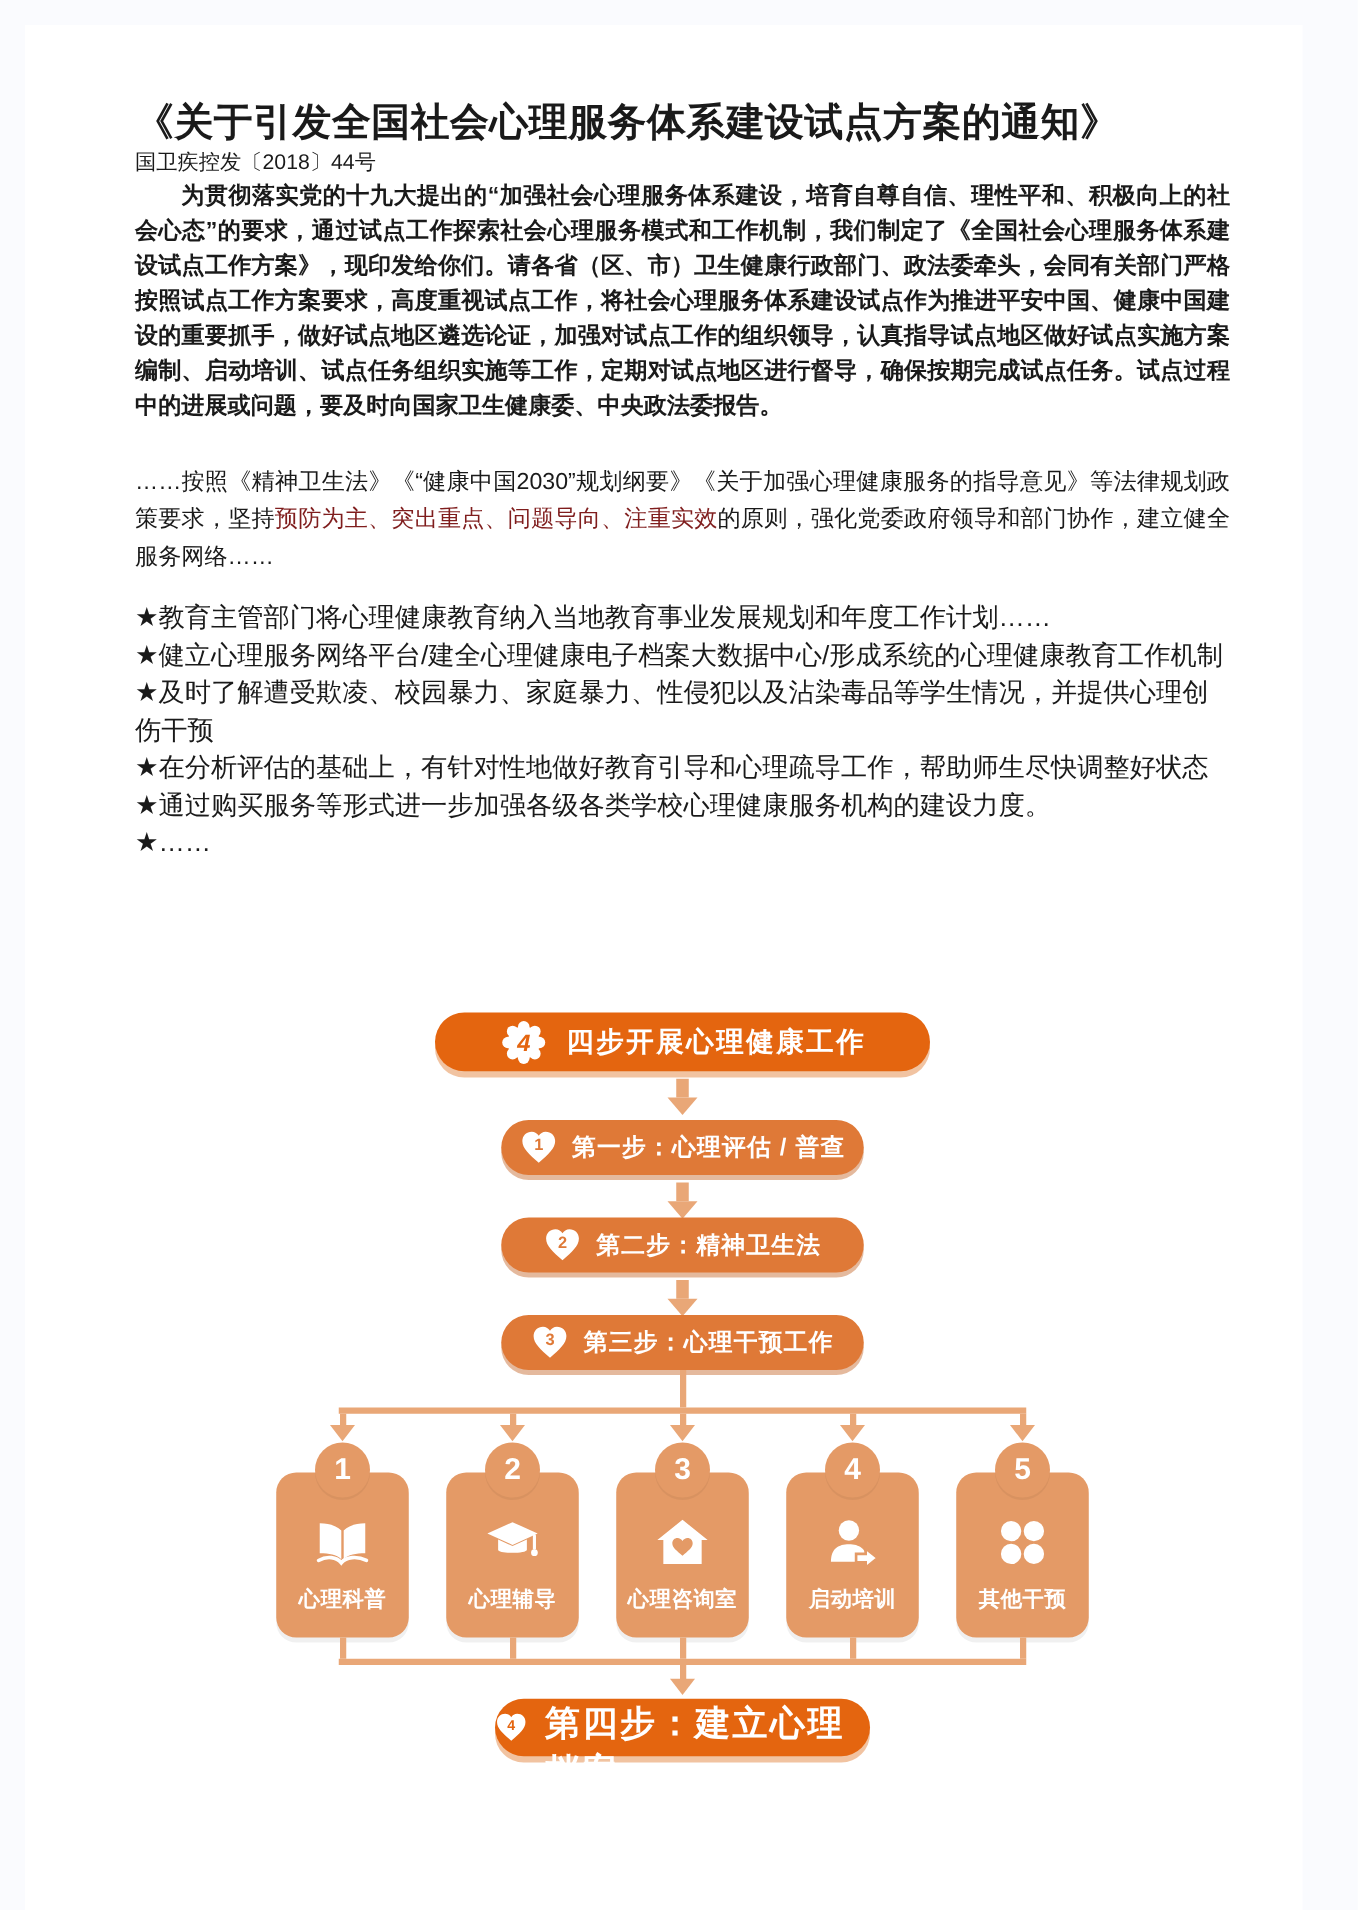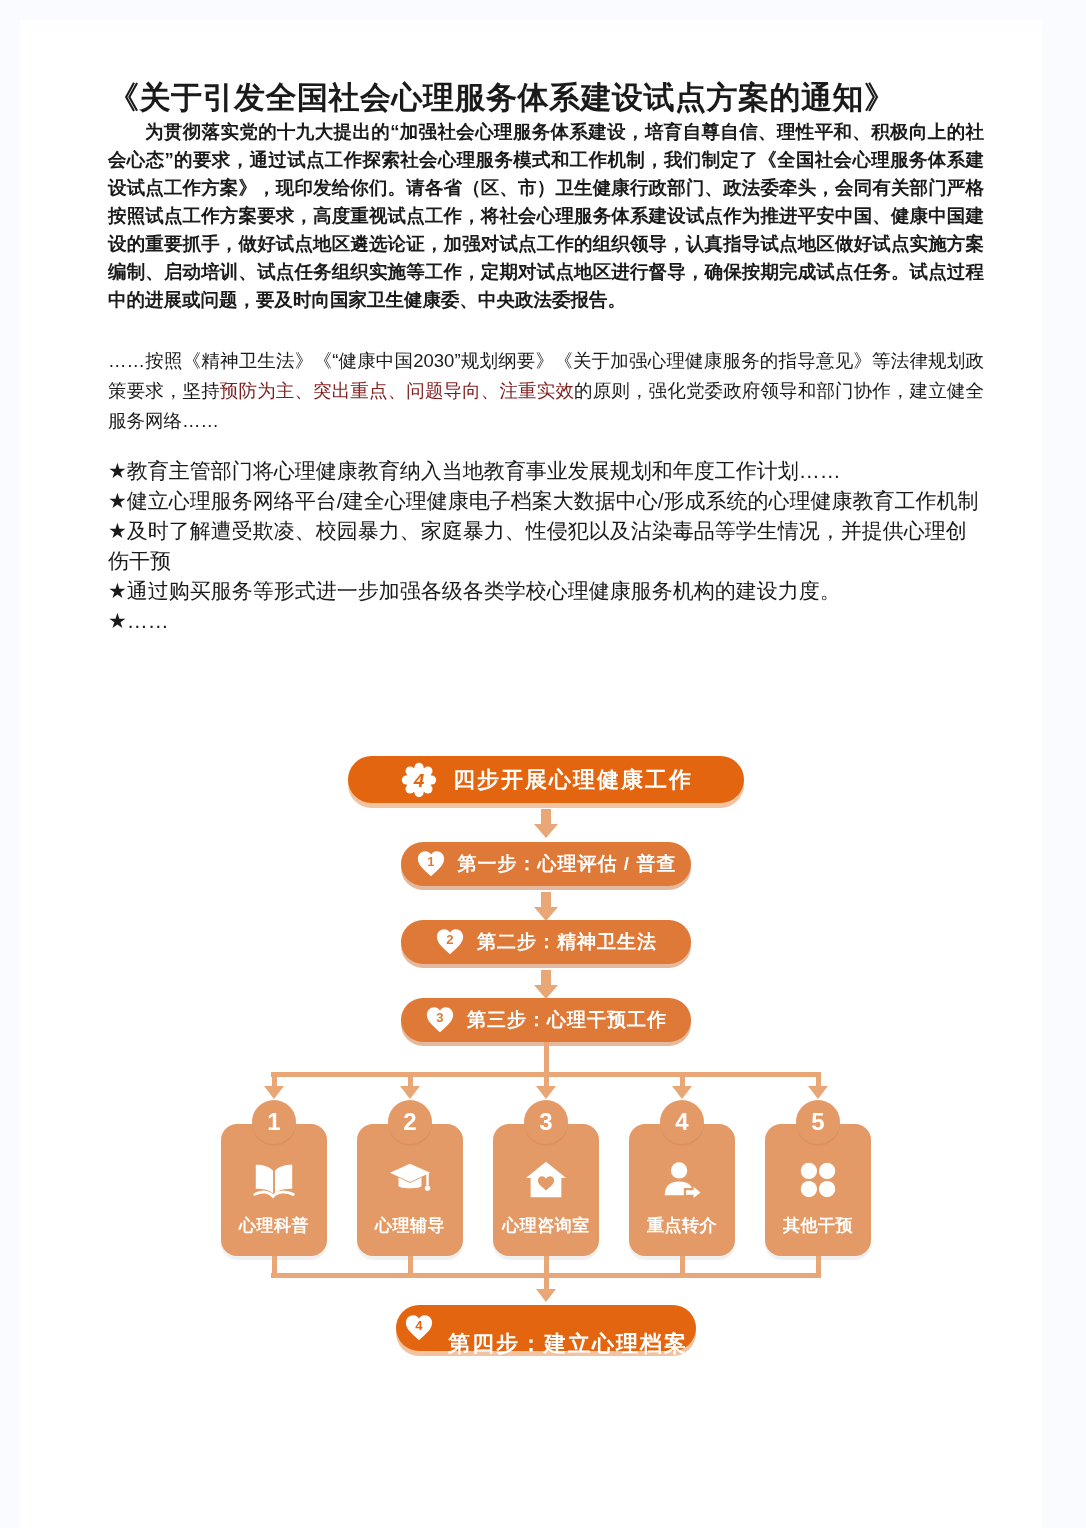--- a/index.html
+++ b/index.html
@@ -38,21 +38,21 @@
     color: #fff;
   }
   .flow .pill-mid {
     position: absolute; height: 44px; border-radius: 24px;
     background: #DF7937; box-shadow: 0 4px 0 rgba(196,99,38,0.45);
     display: flex; align-items: center; justify-content: center; gap: 12px;
     color: #fff;
   }
   .pill-dark .pill-label { font-size: 22px; font-weight: 700; letter-spacing: 2px; }
   .pill-mid .pill-label { font-size: 19px; font-weight: 700; letter-spacing: 1px; }
-  .final-pill .pill-label { font-size: 22px; margin-top: 32px; }
+  .final-pill .pill-label { font-size: 28px; margin-top: 32px; }
 
   .stem { position: absolute; width: 5px; background: #E9A777; }
   .hline { position: absolute; height: 5px; background: #E9A777; }
   .tri {
     position: absolute; width: 0; height: 0;
     border-left: 10px solid transparent; border-right: 10px solid transparent;
     border-top: 13px solid #E9A777;
   }
   .barrow { position: absolute; width: 24px; }
   .barrow .bs { width: 10px; height: 15px; margin: 0 auto; background: #E9A777; }
@@ -78,29 +78,31 @@
 
   .badge-svg { display: block; }
 </style>
 </head>
 <body>
 
 <div class="canvas">
   <div class="page">
 
     <h1 class="doc-title">《关于引发全国社会心理服务体系建设试点方案的通知》</h1>
+    <div class="doc-num">国卫疾控发〔2018〕44号</div>
     <p class="body-text">为贯彻落实党的十九大提出的“加强社会心理服务体系建设，培育自尊自信、理性平和、积极向上的社会心态”的要求，通过试点工作探索社会心理服务模式和工作机制，我们制定了《全国社会心理服务体系建设试点工作方案》，现印发给你们。请各省（区、市）卫生健康行政部门、政法委牵头，会同有关部门严格按照试点工作方案要求，高度重视试点工作，将社会心理服务体系建设试点作为推进平安中国、健康中国建设的重要抓手，做好试点地区遴选论证，加强对试点工作的组织领导，认真指导试点地区做好试点实施方案编制、启动培训、试点任务组织实施等工作，定期对试点地区进行督导，确保按期完成试点任务。试点过程中的进展或问题，要及时向国家卫生健康委、中央政法委报告。</p>
 
 
     <p class="excerpt"><span>……按照《精神卫生法》《“健康中国2030”规划纲要》《关于加强心理健康服务的指导意见》等法律规划政策要求，坚持</span><span class="hl">预防为主、突出重点、问题导向、注重实效</span><span>的原则，强化党委政府领导和部门协作，建立健全服务网络……</span></p>
 
     <div class="bullets">
       <div>★教育主管部门将心理健康教育纳入当地教育事业发展规划和年度工作计划……</div>
       <div>★健立心理服务网络平台/建全心理健康电子档案大数据中心/形成系统的心理健康教育工作机制</div>
       <div>★及时了解遭受欺凌、校园暴力、家庭暴力、性侵犯以及沾染毒品等学生情况，并提供心理创伤干预</div>
+      <div>★在分析评估的基础上，有针对性地做好教育引导和心理疏导工作，帮助师生尽快调整好状态</div>
       <div>★通过购买服务等形式进一步加强各级各类学校心理健康服务机构的建设力度。</div>
       <div>★……</div>
     </div>
 
     <div class="flow">
 
       <div class="pill-dark" style="left:132px; top:0; width:396px;">
         <svg class="badge-svg" width="40" height="40" viewBox="0 0 40 40">
           <g fill="#ffffff">
             <circle cx="20" cy="20" r="13"></circle>
@@ -208,21 +210,21 @@
 
       <div class="node" style="left:413px;">
         <div class="node-num">4</div>
         <div class="node-icon">
           <svg viewBox="0 0 48 48">
             <circle cx="21" cy="14" r="8.5" fill="#ffffff"></circle>
             <path d="M6 40 C6 29 12.5 25.5 21 25.5 C29.5 25.5 36 29 36 40 Z" fill="#ffffff"></path>
             <path d="M27 33.5 L35 33.5 L35 29 L45 37 L35 45 L35 40.5 L27 40.5 Z" fill="#ffffff" stroke="#E49A66" stroke-width="2.2"></path>
           </svg>
         </div>
-        <div class="node-label">重点转介</div>
+        <div class="node-label">启动培训</div>
       </div>
 
       <div class="node" style="left:549px;">
         <div class="node-num">5</div>
         <div class="node-icon">
           <svg viewBox="0 0 48 48" fill="#ffffff">
             <circle cx="14.5" cy="14.5" r="8.5"></circle>
               <circle cx="33.5" cy="14.5" r="8.5"></circle>
             <circle cx="14.5" cy="33.5" r="8.5"></circle>
               <circle cx="33.5" cy="33.5" r="8.5"></circle>

